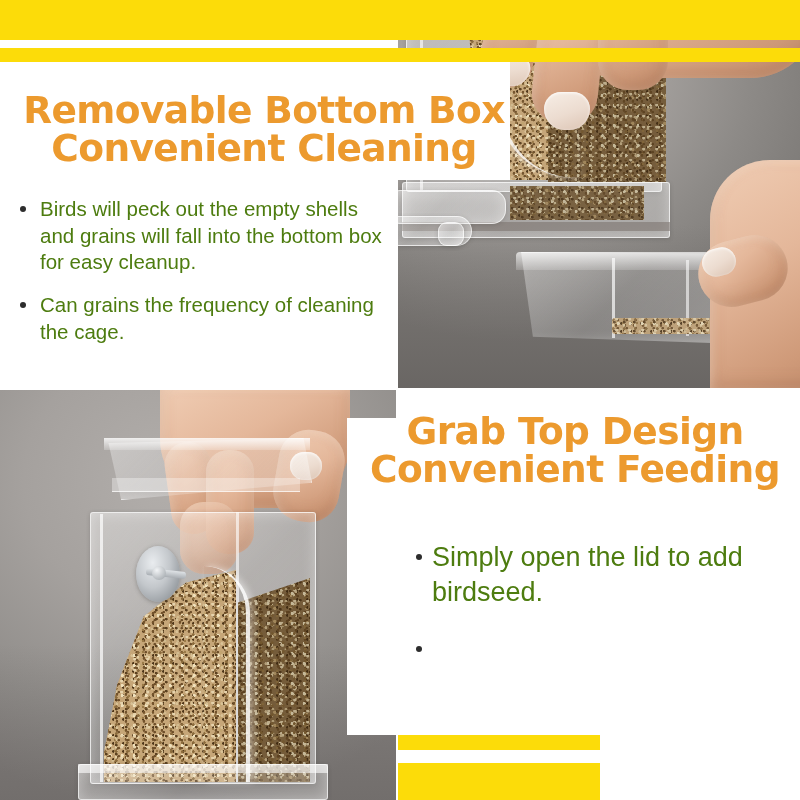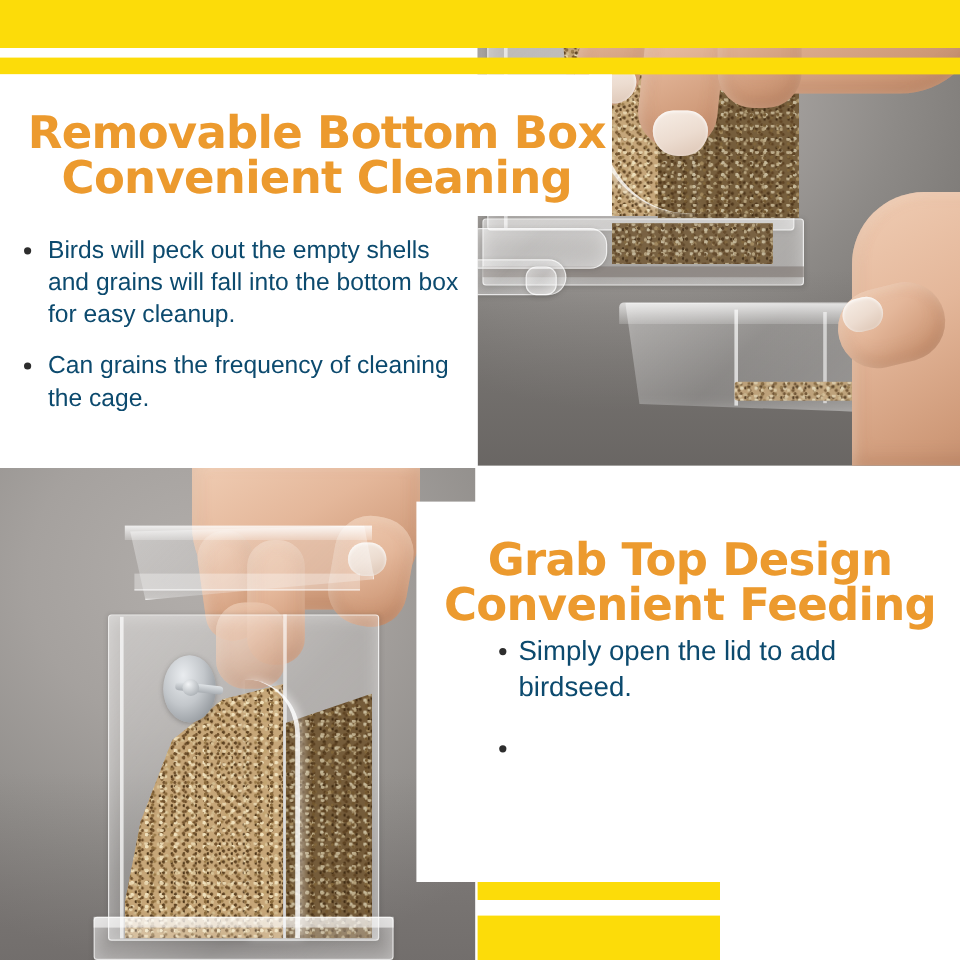--- a/index.html
+++ b/index.html
@@ -112,45 +112,45 @@
     line-height:1.02;
     white-space:pre-line;
   }
   #headline-tl {
     position:absolute; left:18px; top:80px; width:492px;
     font-size:37.5px;
     text-align:center;
     margin-top:11px;
   }
   #headline-br {
-    position:absolute; left:352px; top:447px; width:446px;
+    position:absolute; left:352px; top:412px; width:446px;
     font-size:37.5px;
     text-align:center;
   }
 
   ul.bullets {
     position:absolute;
     list-style:none;
-    color:#0c4a6e;
+    color:#4d7c0f;
   }
   ul.bullets li {
     position:relative;
     padding-left:22px;
     margin-bottom:16px;
     line-height:1.30;
   }
   ul.bullets li .dot {
     position:absolute; left:4px; top:0.50em;
     width:6px; height:6px; border-radius:50%;
     background:#2d2d2d;
   }
   #bullets-tl { left:14px; top:196px; width:372px; font-size:20.5px; }
   #bullets-tl li { padding-left:26px; }
   #bullets-tl li .dot { left:6px; }
-  #bullets-br { left:413px; top:528px; width:380px; font-size:23px; }
+  #bullets-br { left:413px; top:540px; width:380px; font-size:27px; }
   #bullets-br li { padding-left:19px; margin-bottom:22px; }
   #bullets-br li .dot { left:3px; width:6px; height:6px; }
 </style>
 </head>
 <body>
 
 <div id="canvas">
 
   <div class="photo" id="photo-tr">
     <div class="bg-grad-tr"></div>

